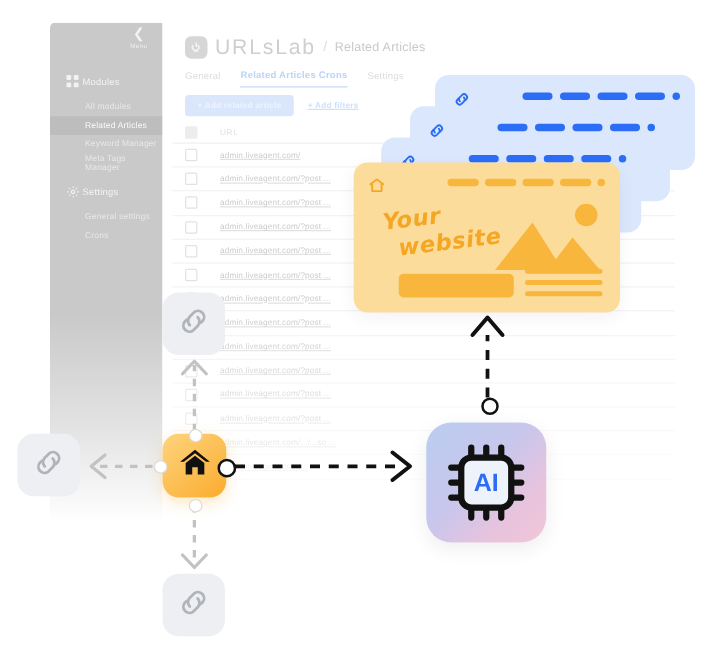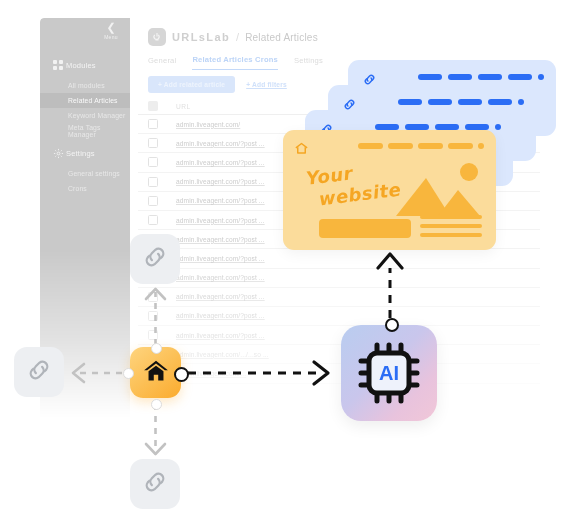--- a/index.html
+++ b/index.html
@@ -27,21 +27,21 @@
   .sb-group .glabel{font-size:7.5px;color:#f4f4f4;letter-spacing:.2px;}
   .sb-item{position:absolute;left:0;width:90px;height:15px;display:flex;align-items:center;}
   .sb-item .ilabel{font-size:6.8px;color:#e8e8e8;margin-left:28px;letter-spacing:.15px;}
   .sb-item.sel{background:#bdbdbd;}
   .sb-item.sel .ilabel{color:#fafafa;}
 
   
   #main{position:absolute;left:90px;top:0;right:0;height:400px;background:#fff;}
   #brandrow{position:absolute;left:18px;top:10px;display:flex;align-items:center;gap:6px;}
   #logo-mark{width:18px;height:18px;border-radius:5px;background:#d6d6d6;display:flex;align-items:center;justify-content:center;}
-  #brand-name{font-size:11px;font-weight:700;letter-spacing:1.4px;color:#cfcfcf;}
+  #brand-name{font-size:17px;font-weight:400;letter-spacing:1.4px;color:#cfcfcf;}
   #brand-sep{font-size:11px;color:#dedede;}
   #breadcrumb-leaf{font-size:10px;color:#c9c9c9;letter-spacing:.2px;}
 
   #tabs{position:absolute;left:18px;top:37px;display:flex;gap:16px;align-items:flex-end;}
   .tab{font-size:7.6px;letter-spacing:.2px;color:#dcdcdc;padding-bottom:5px;}
   .tab.active{color:#bcd4f7;font-weight:700;border-bottom:1.6px solid #c3d9f9;}
 
   #actions{position:absolute;left:18px;top:58px;display:flex;align-items:center;gap:11px;}
   #add-related-article{background:#d9e6fb;color:#eef4fd;border:0;border-radius:3px;
      font-size:6.6px;font-weight:700;padding:5px 10px;font-family:inherit;letter-spacing:.2px;}
@@ -74,21 +74,21 @@
   .wdot{width:6px;height:6px;border-radius:50%;background:#f8b63d;}
   #wc-script{position:absolute;left:22px;top:38px;width:110px;color:#f5a623;
      font-family:"DejaVu Sans",sans-serif;font-size:18px;font-style:italic;font-weight:700;line-height:22px;
      transform:rotate(-7deg);transform-origin:left top;letter-spacing:.5px;}
   #wc-art{position:absolute;right:10px;top:30px;width:96px;height:58px;}
   #wc-button{position:absolute;left:36px;bottom:12px;width:92px;height:19px;border-radius:4px;background:#f8b63d;}
   #wc-lines{position:absolute;right:14px;bottom:13px;width:62px;}
   .wline{height:4px;border-radius:2px;background:#f8b63d;margin-top:5px;}
 
   
-  #ai-chip{position:absolute;left:341px;top:325px;width:96px;height:96px;border-radius:20px;
+  #ai-chip{position:absolute;left:341px;top:338px;width:96px;height:96px;border-radius:20px;
      background:linear-gradient(135deg,#b9cdf0 0%,#c9c6ec 45%,#e8c3dd 75%,#f1c7d8 100%);
      display:flex;align-items:center;justify-content:center;box-shadow:0 5px 16px rgba(0,0,0,.07);}
   #ai-port{position:absolute;left:385px;top:318px;width:10px;height:10px;border-radius:50%;
      background:#fff;border:2.2px solid #111;}
 
   
   #home-hub{position:absolute;left:130px;top:347px;width:51px;height:51px;border-radius:13px;
      background:linear-gradient(140deg,#fed47e 0%,#fcc25a 45%,#fbab2e 100%);
      display:flex;align-items:center;justify-content:center;box-shadow:0 4px 12px rgba(250,170,40,.28);}
   .hub-port{position:absolute;width:9px;height:9px;border-radius:50%;background:#fff;border:1.4px solid #dcdcdc;}

